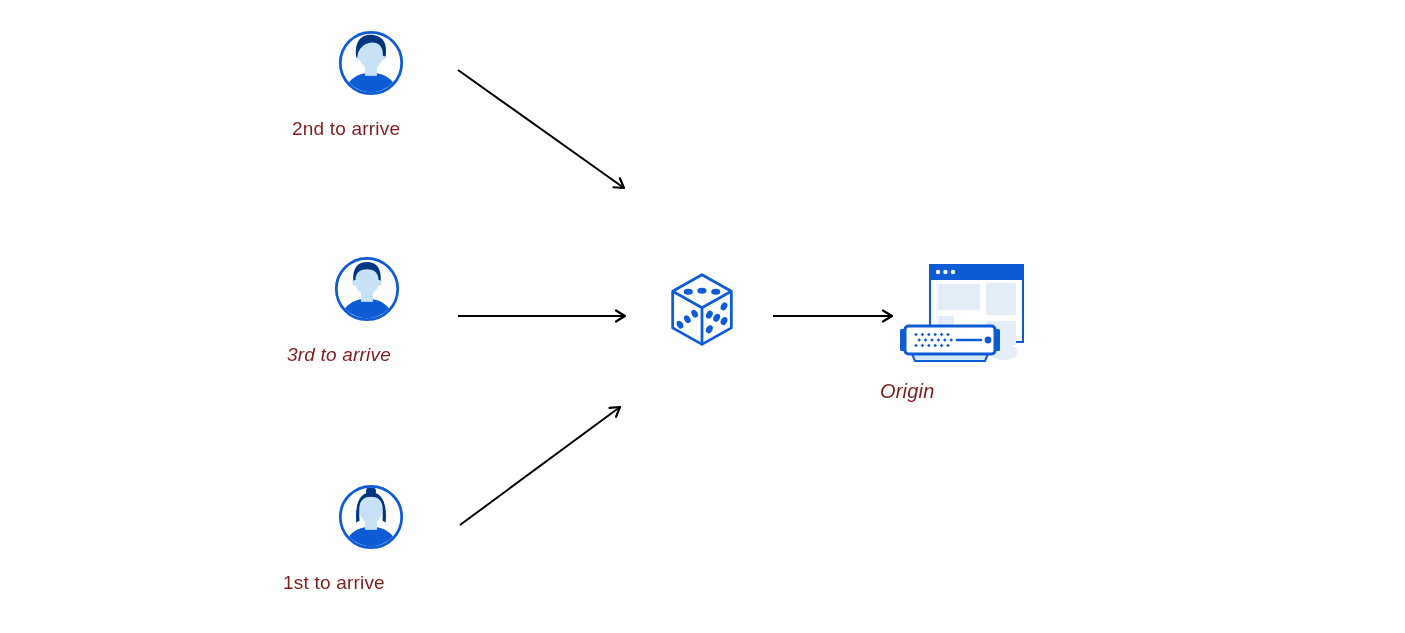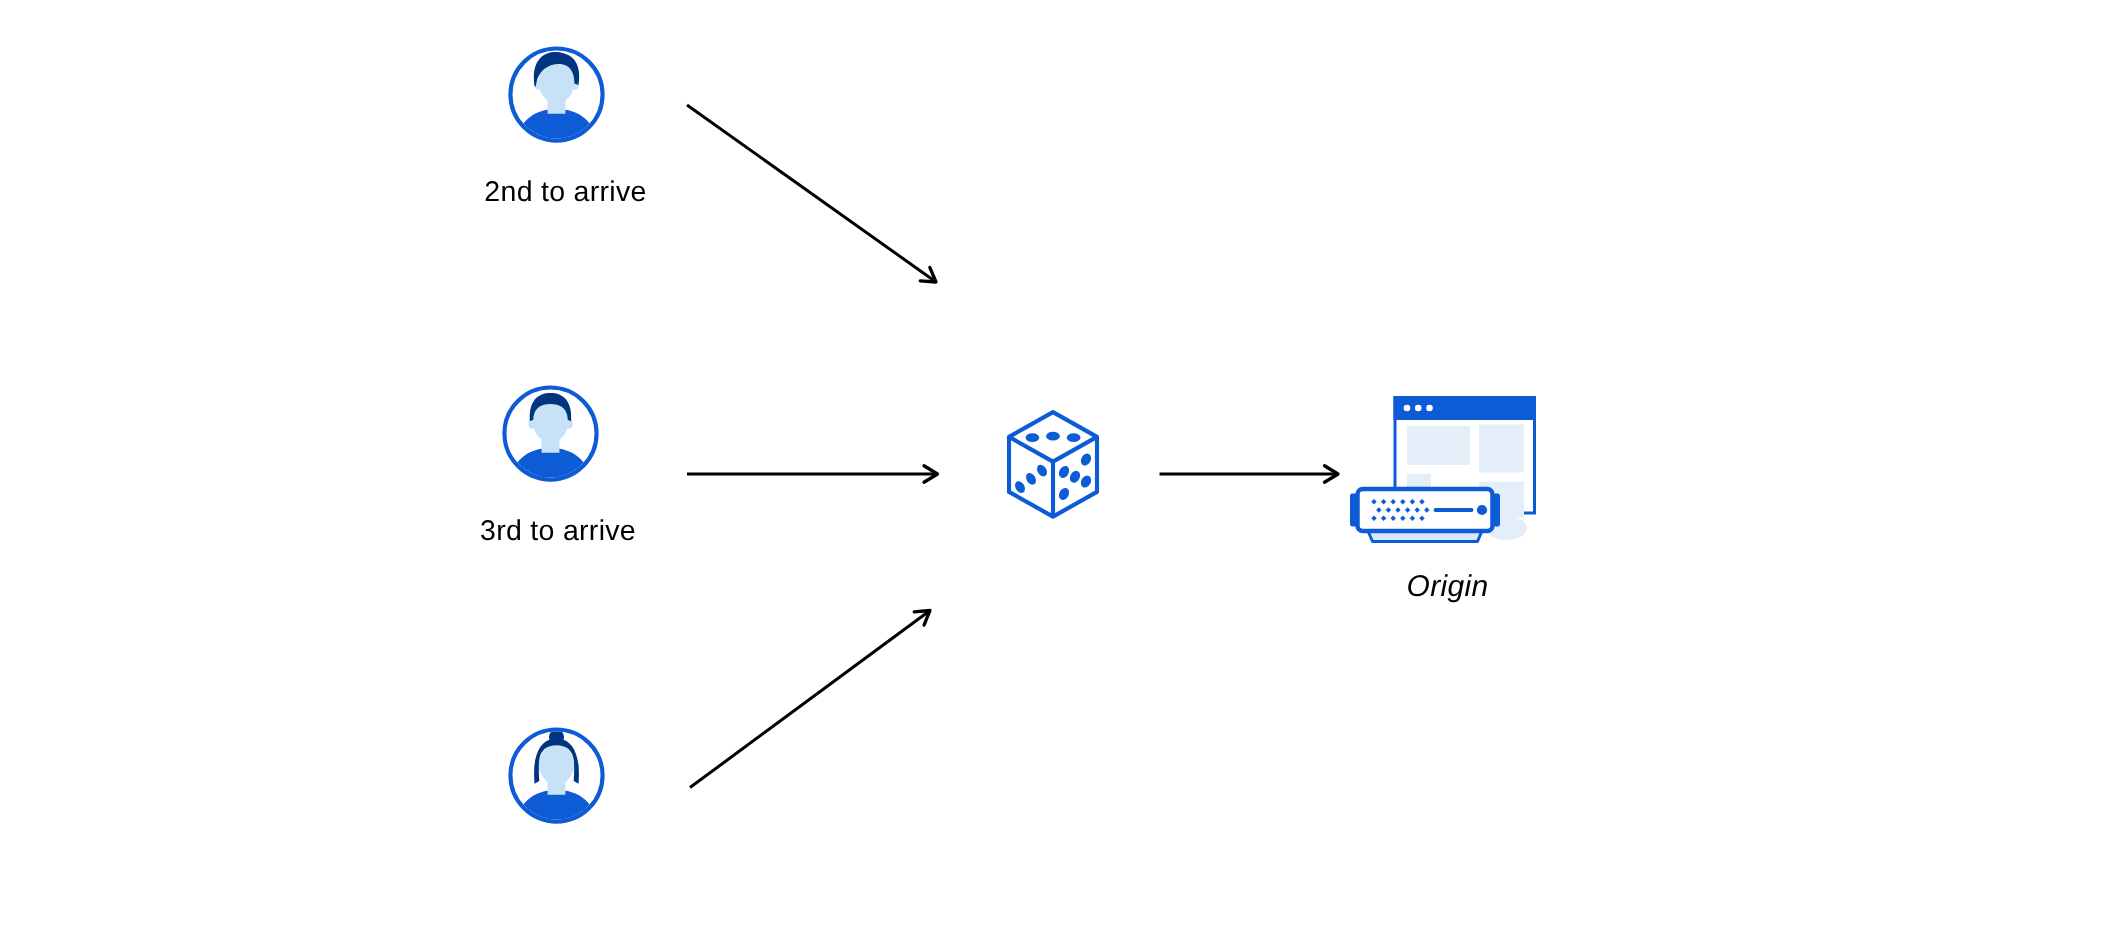--- a/index.html
+++ b/index.html
@@ -1,21 +1,21 @@
 <!DOCTYPE html>
 <html><head>
 <meta charset="utf-8">
 <style>
   html,body{margin:0;padding:0;background:#ffffff;}
   body{width:1405px;height:633px;overflow:hidden;font-family:"Liberation Sans",sans-serif;}
   .canvas{position:relative;width:1405px;height:633px;background:#ffffff;}
   .abs{position:absolute;}
   .arrows{position:absolute;left:0;top:0;width:1405px;height:633px;}
-  .nlabel{position:absolute;width:170px;text-align:center;font-size:19px;line-height:24px;
-          color:#000000;letter-spacing:0.2px;}
+  .nlabel{position:absolute;width:170px;text-align:left;font-size:19px;line-height:24px;
+          color:#7f1d1d;letter-spacing:0.2px;}
   .nlabel.origin{font-size:20px;}
 </style>
 </head>
 <body>
 
 <div class="canvas">
 
   <svg class="arrows" viewBox="0 0 1405 633">
     <defs>
       <marker id="arw" markerUnits="userSpaceOnUse" markerWidth="16" markerHeight="16" refX="12" refY="8" orient="auto">
@@ -57,40 +57,41 @@
     <g clip-path="url(#avB)">
       <path d="M5,74 C9,52 23,46.5 36,46.5 C49,46.5 63,52 67,74 Z" fill="#0D5CD6"></path>
       <rect x="29.5" y="34" width="13" height="16" fill="#C7E2F6"></rect>
       <ellipse cx="22.5" cy="29" rx="2.6" ry="3.6" fill="#C7E2F6"></ellipse>
       <ellipse cx="49.5" cy="29" rx="2.6" ry="3.6" fill="#C7E2F6"></ellipse>
       <ellipse cx="36" cy="27" rx="13" ry="15.5" fill="#C7E2F6"></ellipse>
       <path d="M21,27 C20,12 27,6.5 36,6.5 C45,6.5 52,12 51,27 L48.5,26 C48.5,18.5 44,14.5 36,14.5
                C28,14.5 23.5,18.5 23.5,26 Z" fill="#003580"></path>
     </g>
   </svg>
-  <div class="nlabel" style="left:287px;top:343px;">3rd to arrive</div>
+  <div class="nlabel" style="left:287px;top:343px;font-style:italic;">3rd to arrive</div>
 
   <svg class="abs" style="left:338px;top:484px;" width="66" height="66" viewBox="0 0 72 72">
     <defs>
         <clipPath id="avC">
           <circle cx="36" cy="36" r="32"></circle>
         </clipPath>
       </defs>
     <circle cx="36" cy="36" r="33.5" fill="#ffffff" stroke="#0D5CD6" stroke-width="3"></circle>
     <g clip-path="url(#avC)">
       <path d="M5,74 C9,52 23,46.5 36,46.5 C49,46.5 63,52 67,74 Z" fill="#0D5CD6"></path>
       <rect x="29.5" y="34" width="13" height="16" fill="#C7E2F6"></rect>
       <ellipse cx="22.5" cy="30" rx="2.6" ry="3.6" fill="#C7E2F6"></ellipse>
       <ellipse cx="49.5" cy="30" rx="2.6" ry="3.6" fill="#C7E2F6"></ellipse>
       <ellipse cx="36" cy="28" rx="12.5" ry="15" fill="#C7E2F6"></ellipse>
       <circle cx="36" cy="8" r="5.5" fill="#003580"></circle>
       <path d="M20,42 C18,18 26,9 36,9 C46,9 54,18 52,42 L48.5,40 C49,33 49,28 48.5,24.5
                C47.5,17.5 43,14 36,14 C29,14 24.5,17.5 23.5,24.5 C23,28 23,33 23.5,40 Z" fill="#003580"></path>
     </g>
   </svg>
+  <div class="nlabel" style="left:283px;top:571px;">1st to arrive</div>
 
   <svg class="abs" style="left:669px;top:271px;" width="66" height="79" viewBox="0 0 72 86">
     <path d="M36,4 L68,22 L68,62 L36,80 L4,62 L4,22 Z" fill="#ffffff" stroke="#0D5CD6" stroke-width="3" stroke-linejoin="round"></path>
     <path d="M4,22 L36,40 L68,22 M36,40 L36,80" fill="none" stroke="#0D5CD6" stroke-width="3" stroke-linejoin="round"></path>
     <g fill="#0D5CD6">
 
       <ellipse cx="21" cy="22.5" rx="5" ry="3.2"></ellipse>
       <ellipse cx="36" cy="21.5" rx="5" ry="3.2"></ellipse>
       <ellipse cx="51" cy="22.5" rx="5" ry="3.2"></ellipse>
 

